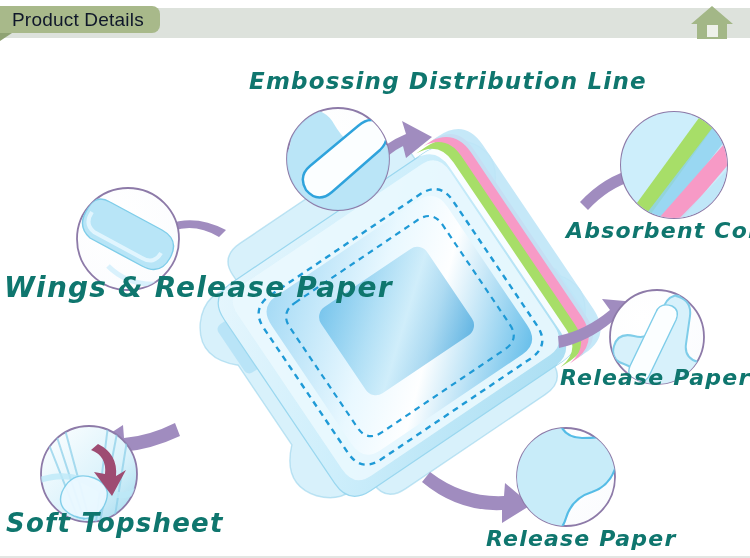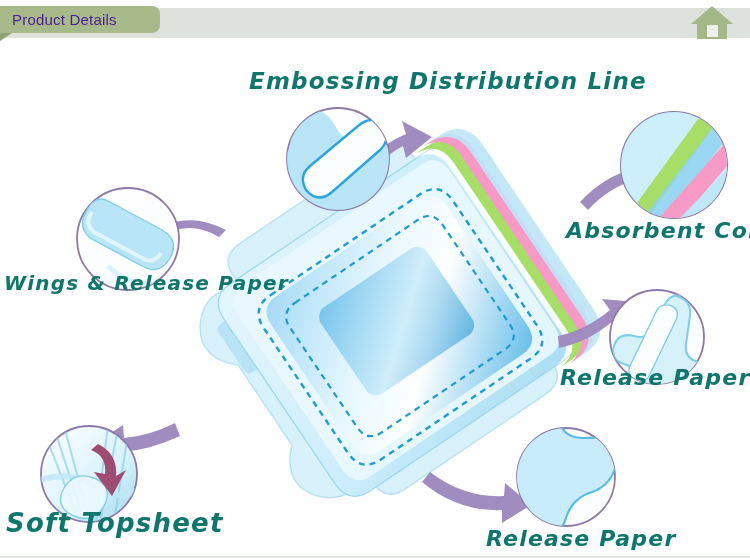--- a/index.html
+++ b/index.html
@@ -30,22 +30,22 @@
     width: 160px; height: 27px;
     background: #a8b98a;
     border-radius: 0 8px 8px 0;
     display: flex;
     align-items: center;
     padding-left: 12px;
     z-index: 4;
   }
   .header-tab-label {
     font-family: "Liberation Sans", sans-serif;
-    font-size: 15px;
-    color: #4c1d95;
+    font-size: 19px;
+    color: #0f172a;
     letter-spacing: .2px;
     white-space: nowrap;
   }
   .tab-notch {
     position: absolute;
     left: 0; top: 33px;
     width: 12px; height: 8px;
     background: #8fa273;
     clip-path: polygon(0 0, 100% 0, 0 100%);
     z-index: 3;
@@ -66,21 +66,21 @@
     position: absolute;
     font-family: "DejaVu Sans", sans-serif;
     font-style: italic;
     font-weight: 700;
     color: #0f766e;
     white-space: nowrap;
     letter-spacing: 1.2px;
     z-index: 10;
   }
   .lbl-emboss      { left: 249px; top: 28px;  font-size: 23px; }
-  .lbl-wings       { left: 4px;   top: 231px; font-size: 20px; }
+  .lbl-wings       { left: 4px;   top: 231px; font-size: 28px; }
   .lbl-core        { left: 566px; top: 178px; font-size: 22px; }
   .lbl-release-1   { left: 560px; top: 325px; font-size: 22px; }
   .lbl-release-2   { left: 486px; top: 486px; font-size: 22px; }
   .lbl-topsheet    { left: 6px;   top: 468px; font-size: 26px; }
 </style>
 </head>
 <body>
 
 <div id="page">
 

